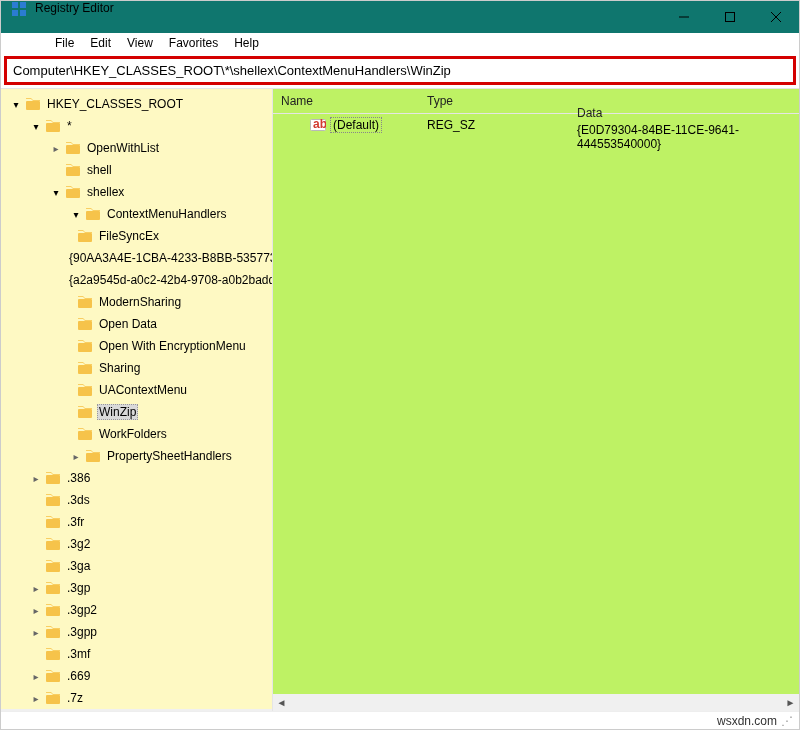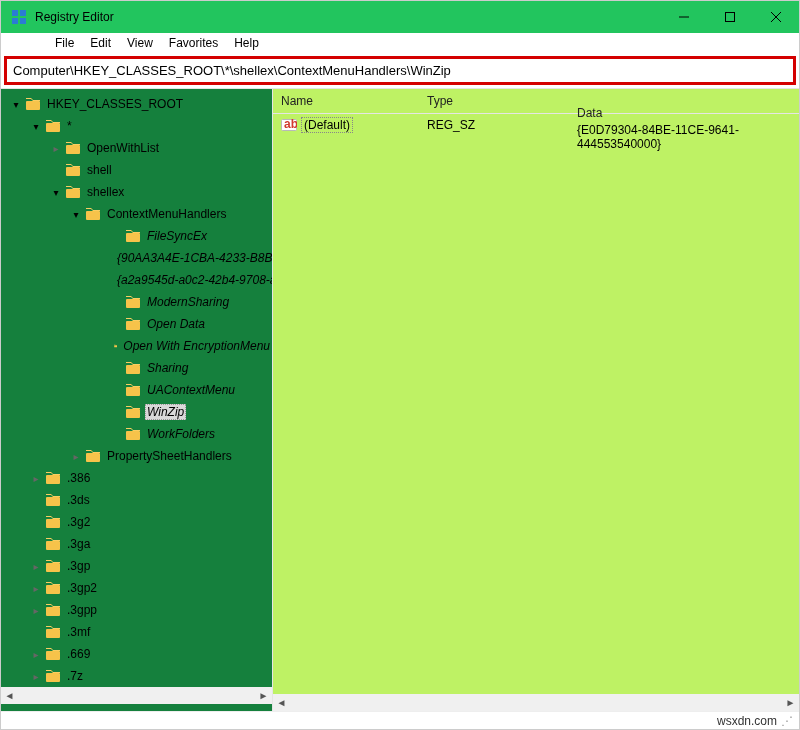--- a/index.html
+++ b/index.html
@@ -1,52 +1,52 @@
 <!DOCTYPE html>
 <html><head>
 <meta charset="utf-8">
 <style>
 * { box-sizing: border-box; margin: 0; padding: 0; font-family: "Segoe UI", Tahoma, sans-serif; font-size: 12px; }
 html, body { width: 800px; height: 730px; overflow: hidden; background: #fff; }
 
 .window { width: 800px; height: 730px; display: flex; flex-direction: column; border: 1px solid #ccc; background:#fff; }
 
 
-.titlebar { height: 32px; display: flex; align-items: center; background: #22c55e; }
+.titlebar { height: 32px; display: flex; background: #0f766e; }
 .titlebar .app-icon { width: 16px; height: 16px; margin: 0 8px 0 10px; }
 .titlebar .title { flex: 1; font-size: 12px; color: #000; }
 .titlebar .winbtns { display: flex; }
 .titlebar .winbtn { width: 46px; height: 32px; display:flex; align-items:center; justify-content:center; color:#000; font-size:13px; }
 
 
 .menubar { height: 20px; display:flex; align-items:center; padding: 0 6px; margin-left: 40px; }
 .menubar .menuitem { padding: 2px 8px; font-size: 12px; color:#000; }
 
 
 .addressbar-wrap { padding: 3px 3px 3px 3px; }
 .addressbar { border: 3px solid #d40000; padding: 4px 6px; font-size: 13px; background:#fff; color:#000;}
 
 
 .panes { flex:1; display:flex; border-top:1px solid #e5e5e5; overflow:hidden; }
-.treepane { width: 272px; border-right:1px solid #e5e5e5; overflow:auto; position:relative; background:#15803d; }
+.treepane { width: 272px; border-right:1px solid #e5e5e5; overflow:auto; position:relative; background:#fef9c3; }
 .listpane { flex:1; display:flex; flex-direction:column; overflow:hidden; background:#bef264; }
 
 
 .tree { padding-top: 4px; white-space: nowrap; }
 .node { display:flex; align-items:center; height:22px; position:relative; }
 .node .twisty { width:14px; display:inline-flex; justify-content:center; color:#666; font-size:10px; user-select:none;}
 .node .folder { width:16px; height:14px; margin:0 4px 0 2px; }
 .node .label { font-size:12px; color:#000; padding:1px 2px; }
 .node.selected .label { background:#d9d9d9; border:1px dotted #999; padding:0 1px;}
 
 .depth-0 { padding-left: 8px; }
 .depth-1 { padding-left: 28px; }
 .depth-2 { padding-left: 48px; }
 .depth-3 { padding-left: 68px; }
-.depth-4 { padding-left: 108px; font-style: italic; }
+.depth-4 { padding-left: 60px; }
 
 
 svg.folder-ico .top { fill:#f9ce62; }
 svg.folder-ico .body { fill:#f6c34a; }
 
 
 .list-header { display:flex; height:25px; border-bottom:1px solid #e5e5e5; align-items:center; }
 .list-header .col { padding:4px 8px; font-size:12px; color:#222; border-right:1px solid transparent; }
 .col-name { width:146px; }
 .col-type { width:150px; }
@@ -270,20 +270,28 @@
               <rect class="body" x="1" y="4" width="14" height="9" rx="1"></rect>
             </svg>
             <span class="label">.3ds</span>
           </div>
           <div class="node depth-1">
             <span class="twisty"></span>
             <svg class="folder folder-ico" viewBox="0 0 16 14">
               <path class="top" d="M1 2 L6 2 L8 4 L15 4 L15 3 L8 3 L6 1 L1 1 Z"></path>
               <rect class="body" x="1" y="4" width="14" height="9" rx="1"></rect>
             </svg>
+            <span class="label">.3fr</span>
+          </div>
+          <div class="node depth-1">
+            <span class="twisty"></span>
+            <svg class="folder folder-ico" viewBox="0 0 16 14">
+              <path class="top" d="M1 2 L6 2 L8 4 L15 4 L15 3 L8 3 L6 1 L1 1 Z"></path>
+              <rect class="body" x="1" y="4" width="14" height="9" rx="1"></rect>
+            </svg>
             <span class="label">.3g2</span>
           </div>
           <div class="node depth-1">
             <span class="twisty"></span>
             <svg class="folder folder-ico" viewBox="0 0 16 14">
               <path class="top" d="M1 2 L6 2 L8 4 L15 4 L15 3 L8 3 L6 1 L1 1 Z"></path>
               <rect class="body" x="1" y="4" width="14" height="9" rx="1"></rect>
             </svg>
             <span class="label">.3ga</span>
           </div>
@@ -344,21 +352,21 @@
     </div>
 
     <div class="listpane">
       <div class="list-header">
         <div class="col col-name">Name</div>
         <div class="col col-type">Type</div>
         <div class="col col-data">Data</div>
       </div>
       <div class="list-body">
         <div class="list-row">
-          <div class="cell col-name" style="display:flex;align-items:center;">
+          <div class="cell col-name" style="display:flex;align-items:center;justify-content:center;">
             <svg class="value-icon" viewBox="0 0 16 16">
               <rect x="0.5" y="2.5" width="15" height="11" rx="1" fill="#fff" stroke="#b9b9b9"></rect>
               <text x="3" y="11" font-size="8" font-weight="bold" fill="#d23a2f">ab</text>
             </svg>
             <span class="default-name">(Default)</span>
           </div>
           <div class="cell col-type">REG_SZ</div>
           <div class="cell col-data">{E0D79304-84BE-11CE-9641-444553540000}</div>
         </div>
       </div>

